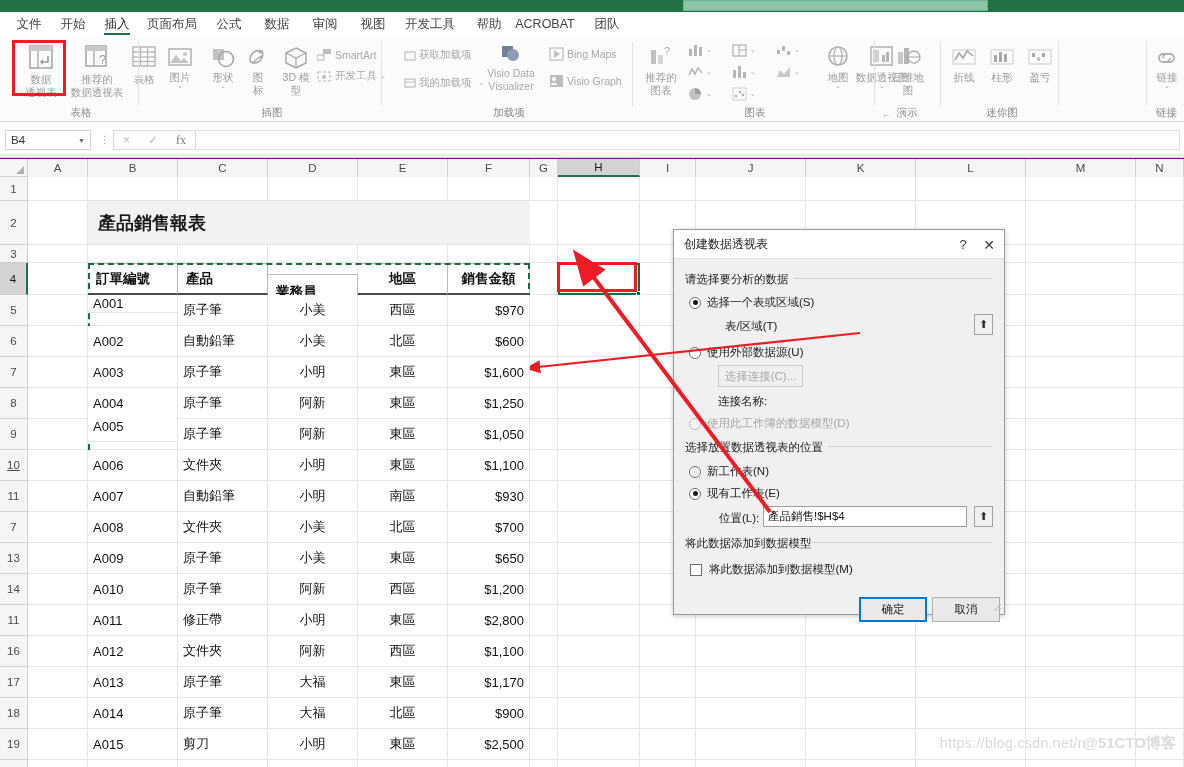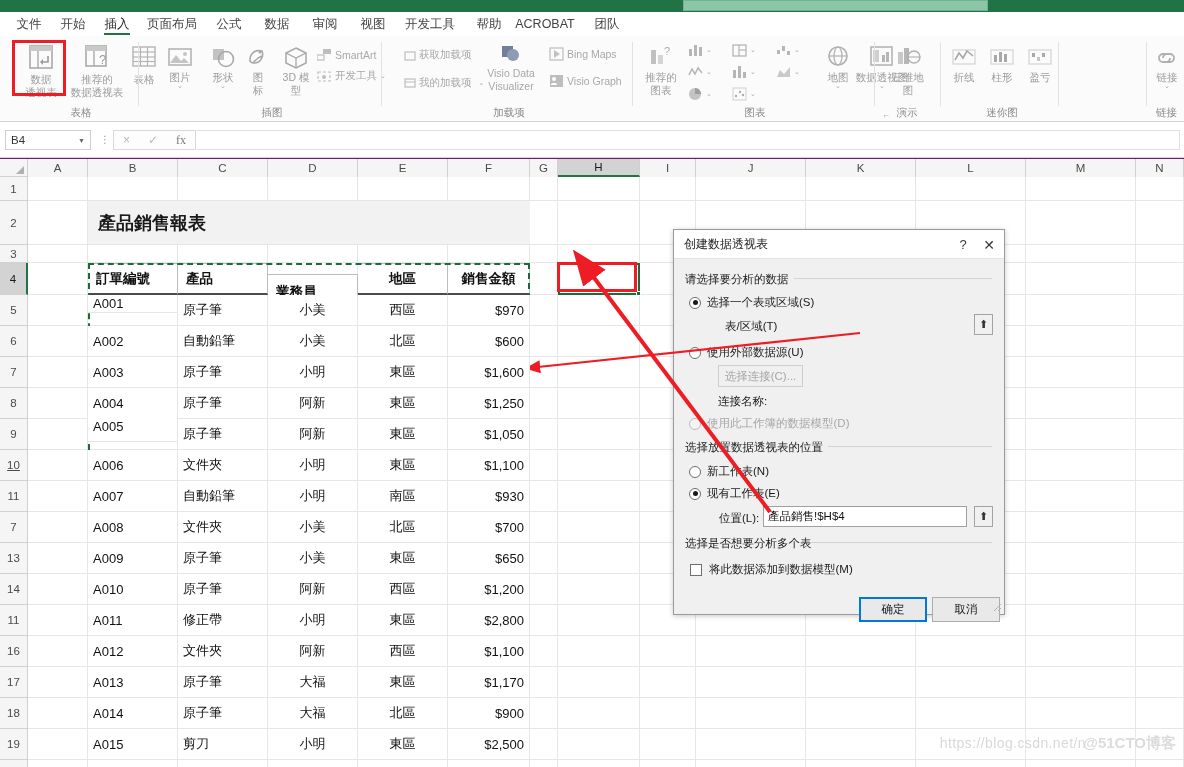--- a/index.html
+++ b/index.html
@@ -1283,21 +1283,21 @@
       </div>
       <div class="radio-row" style="left:15px;top:227px">
         <span class="radio on"></span>
         <span>现有工作表(E)</span>
       </div>
 
       <div class="fld-label" style="left:45px;top:252px">位置(L):</div>
       <div class="txtinput" style="left:89px;top:247px;width:204px;height:21px">產品銷售!$H$4</div>
       <div class="collapse-btn" style="left:300px;top:247px">⬆</div>
 
-      <div class="sec-title" style="left:11px;top:277px">选择是否想要分析多个表</div>
+      <div class="sec-title" style="left:11px;top:277px">将此数据添加到数据模型</div>
       <div class="sec-line" style="left:136px;top:283px;width:182px"></div>
 
       <div class="chk-row" style="left:16px;top:303px">
         <span class="chk"></span>
         <span>将此数据添加到数据模型(M)</span>
       </div>
 
       <div class="dlg-btn primary" style="left:185px;top:338px;width:68px;height:25px">确定</div>
       <div class="dlg-btn" style="left:258px;top:338px;width:68px;height:25px">取消</div>
 

